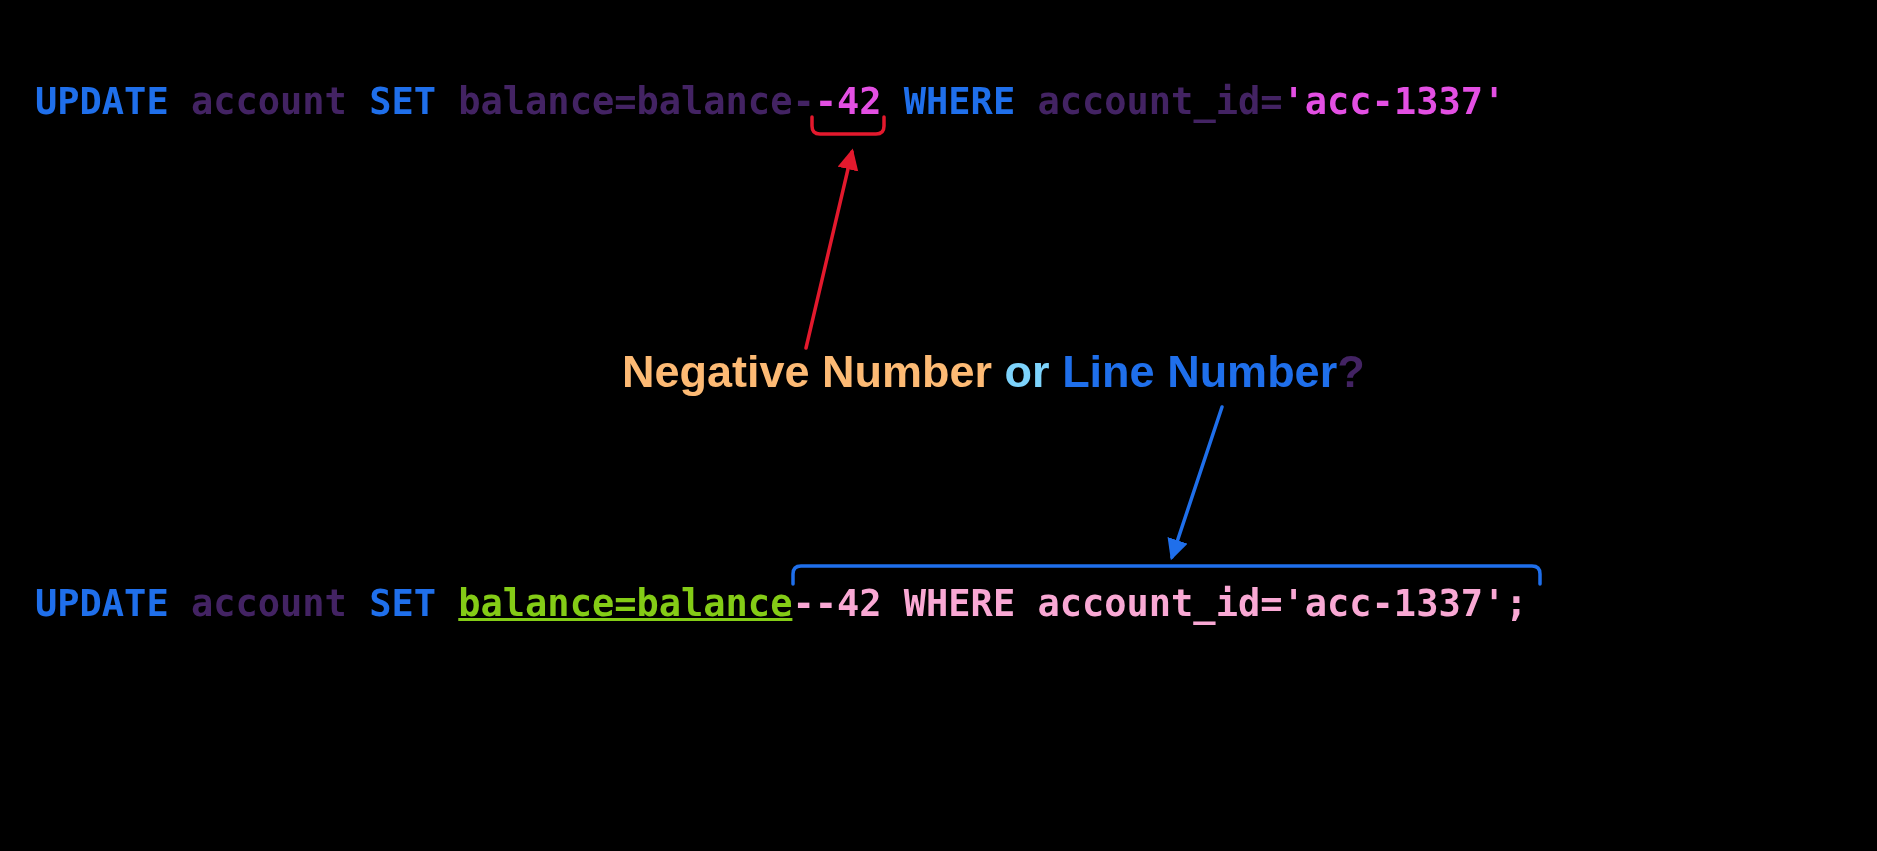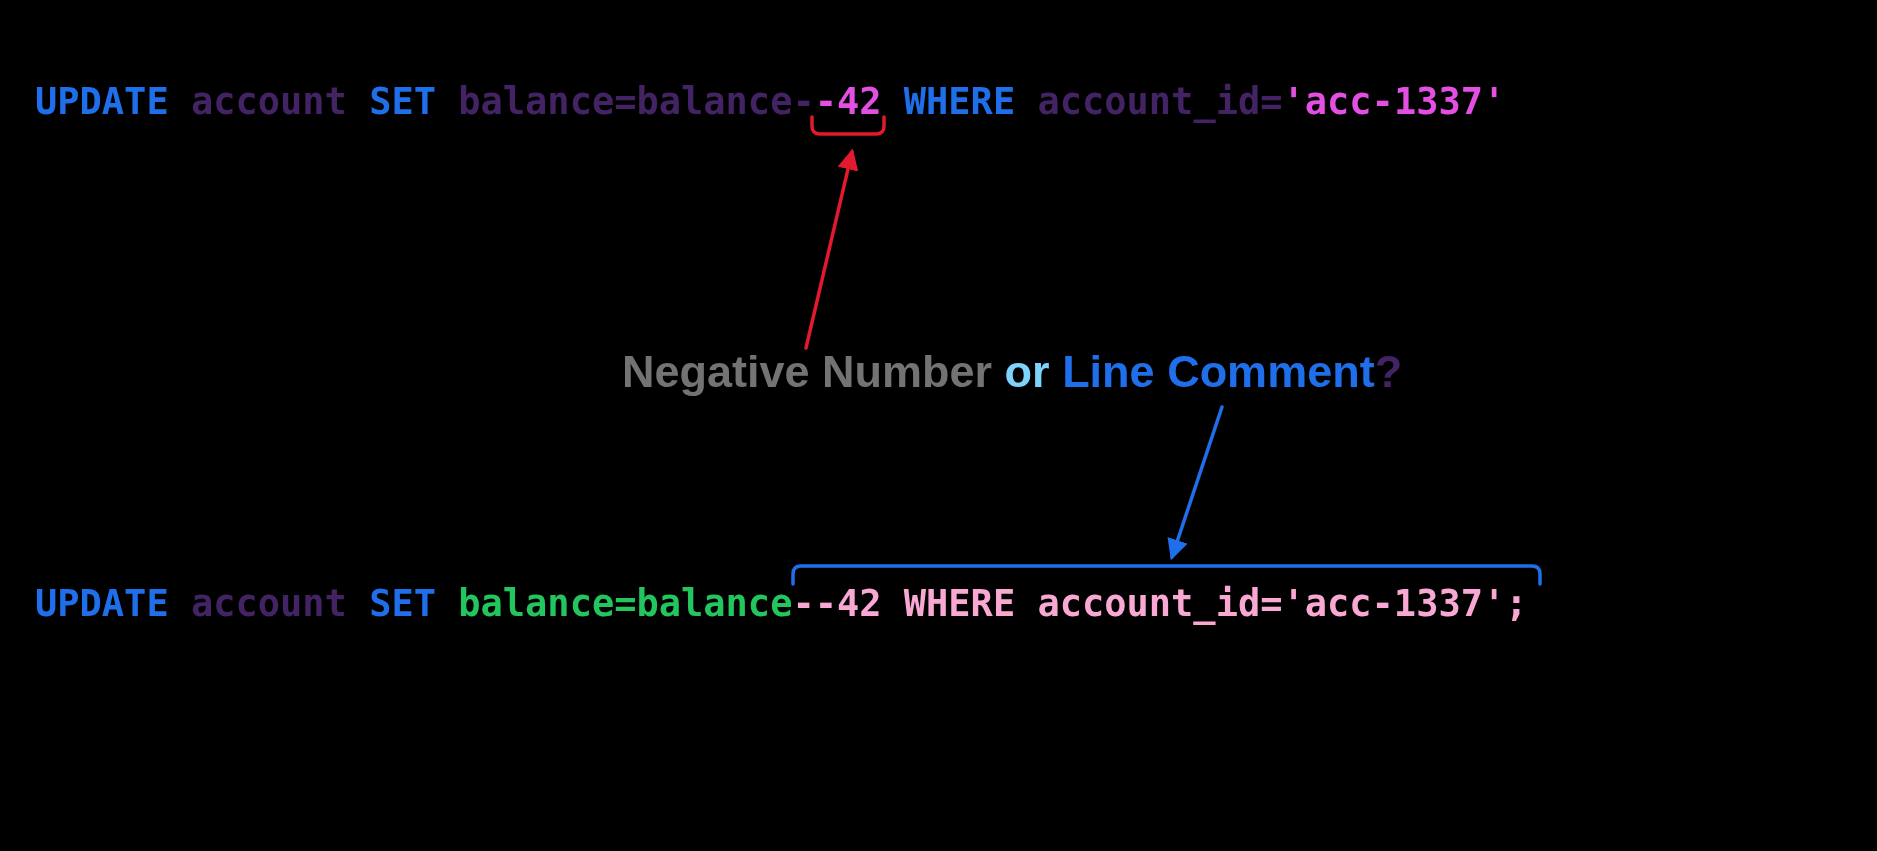--- a/index.html
+++ b/index.html
@@ -43,23 +43,23 @@
   }
   .seg { white-space: pre; }
 </style>
 </head>
 <body>
 
 <div class="canvas">
 
   <div class="code-line top"><span class="seg" style="color: rgb(31, 111, 235);">UPDATE </span><span class="seg" style="color: rgb(67, 35, 99);">account </span><span class="seg" style="color: rgb(31, 111, 235);">SET </span><span class="seg" style="color: rgb(67, 35, 99);">balance=balance-</span><span class="seg" style="color: rgb(227, 79, 227);">-42</span><span class="seg" style="color: rgb(31, 111, 235);"> WHERE </span><span class="seg" style="color: rgb(67, 35, 99);">account_id=</span><span class="seg" style="color: rgb(227, 79, 227);">'acc-1337'</span></div>
 
-  <div class="annotation"><span class="seg" style="color: #737373;">Negative Number</span><span class="seg" style="color: #7dd3fc;"> or </span><span class="seg" style="color: rgb(31, 111, 235);">Line Comment</span><span class="seg" style="color: rgb(67, 35, 99);">?</span></div>
+  <div class="annotation"><span class="seg" style="color: #fdba74;">Negative Number</span><span class="seg" style="color: #7dd3fc;"> or </span><span class="seg" style="color: rgb(31, 111, 235);">Line Number</span><span class="seg" style="color: rgb(67, 35, 99);">?</span></div>
 
-  <div class="code-line bottom"><span class="seg" style="color: rgb(31, 111, 235);">UPDATE </span><span class="seg" style="color: rgb(67, 35, 99);">account </span><span class="seg" style="color: rgb(31, 111, 235);">SET </span><span class="seg" style="color: #22c55e;">balance=balance</span><span class="seg" style="color: #f9a8d4;">--42 WHERE account_id='acc-1337';</span></div>
+  <div class="code-line bottom"><span class="seg" style="color: rgb(31, 111, 235);">UPDATE </span><span class="seg" style="color: rgb(67, 35, 99);">account </span><span class="seg" style="color: rgb(31, 111, 235);">SET </span><span class="seg" style="color: #84cc16; text-decoration: underline;">balance=balance</span><span class="seg" style="color: #f9a8d4;">--42 WHERE account_id='acc-1337';</span></div>
 
   <svg class="overlay" width="1877" height="851" viewBox="0 0 1877 851">
     <defs>
       <marker id="arrowhead-red" markerWidth="7" markerHeight="7" refX="5" refY="3" orient="auto">
         <path d="M0,0 L6,3 L0,6 Z" fill="#e3192d"></path>
       </marker>
       <marker id="arrowhead-blue" markerWidth="7" markerHeight="7" refX="5" refY="3" orient="auto">
         <path d="M0,0 L6,3 L0,6 Z" fill="#1f6feb"></path>
       </marker>
     </defs>

